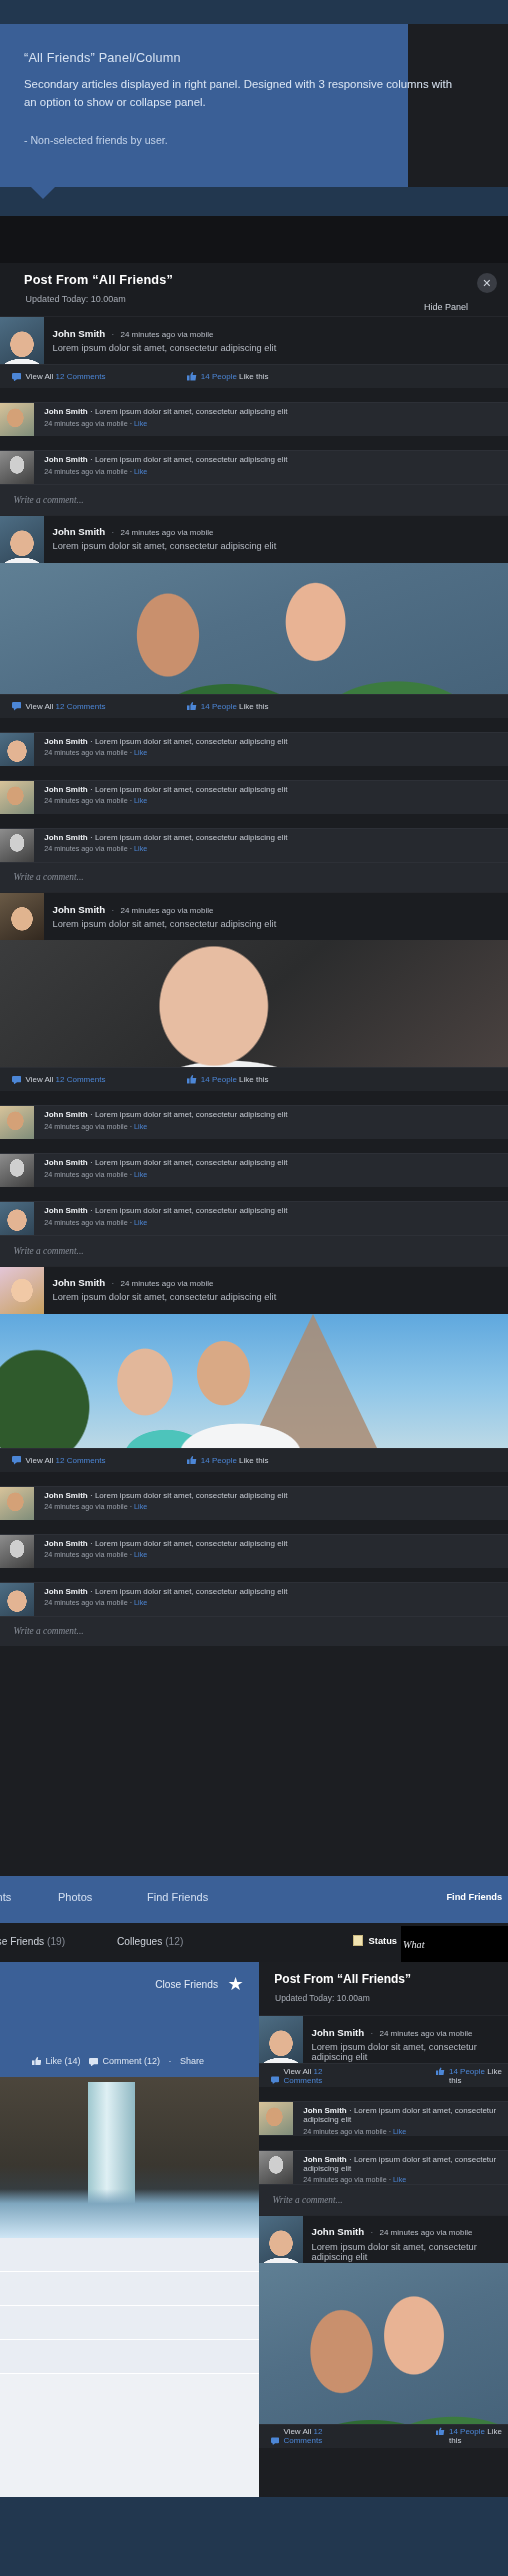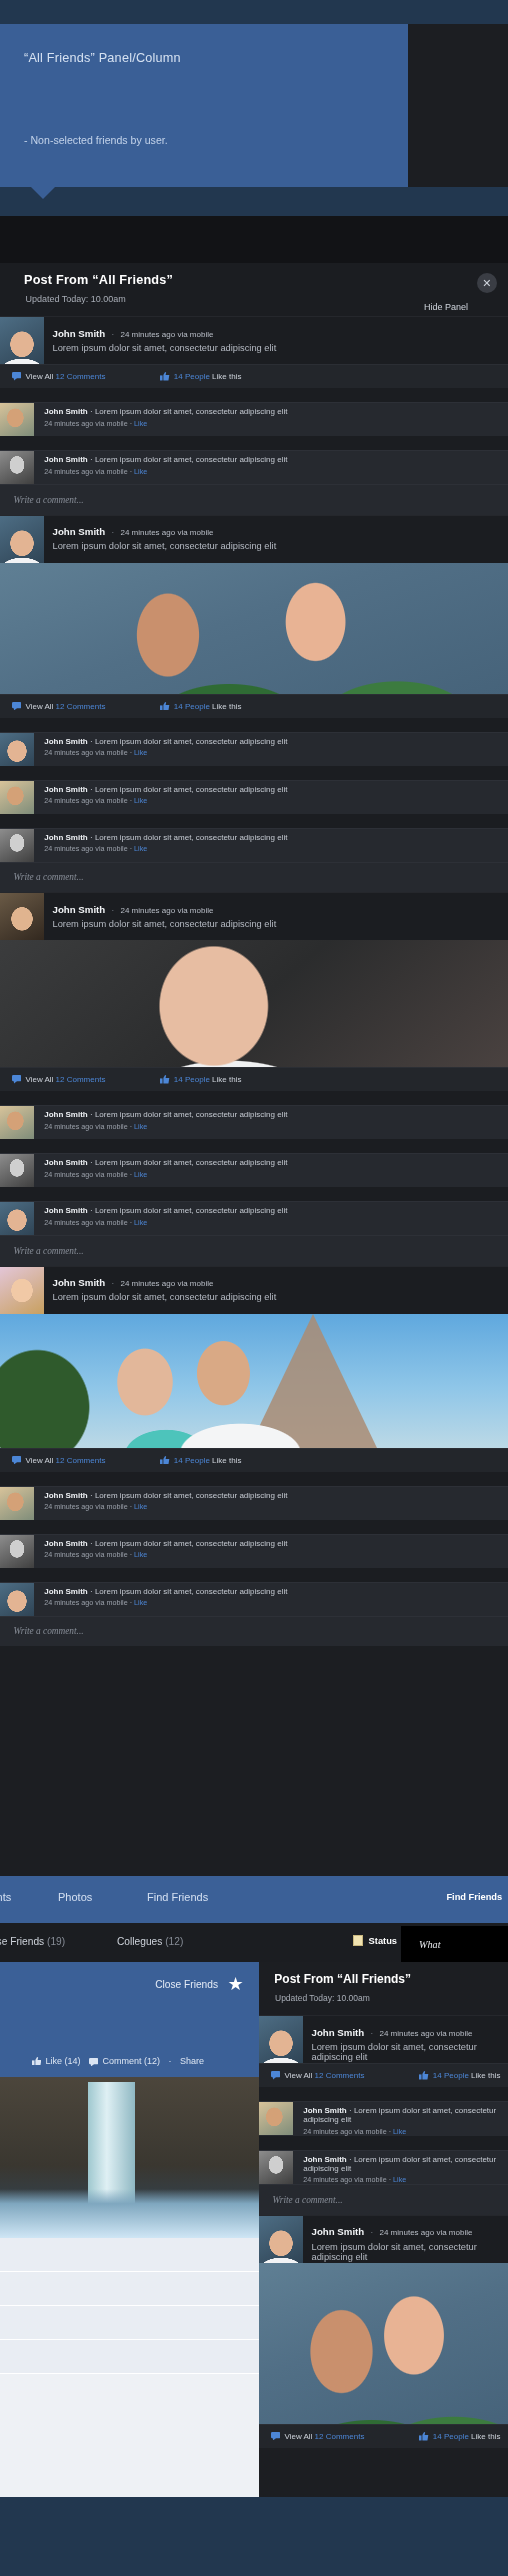--- a/index.html
+++ b/index.html
@@ -54,22 +54,22 @@
   .story-meta { padding:7.6px 0 0 8.5px; }
   .name { font-size:9.7px; font-weight:bold; color:#f2f4f7; }
   .meta-sep { color:#7d838d; font-size:8px; padding:0 2.5px; }
   .meta-time { font-size:8px; color:#b9bec7; }
   .story-text { font-size:9.3px; color:#b5bac3; margin-top:3.4px; }
 
   .actions {
     height:24px; background:#23262b; display:flex; align-items:center;
     font-size:8px; color:#cdd2da; border-top:0.8px solid #2b2e34;
   }
-  .actions .a1 { margin-left:12px; display:flex; align-items:flex-start; gap:4.2px; }
-  .actions .a2 { margin-left:55px; display:flex; align-items:center; gap:4.2px; }
+  .actions .a1 { margin-left:12px; display:flex; align-items:flex-end; gap:4.2px; }
+  .actions .a2 { margin-left:82px; display:flex; gap:4.2px; }
   .blue { color:#4c86d6; }
 
   .cmt { display:flex; align-items:flex-start; background:#26292f; border-top:0.8px solid #2d3037; min-height:33px;margin-top:14px; }
   .cmt .avatar { width:34px; height:33px; flex:0 0 34px; }
   .cmt-body { padding:4.2px 0 0 10.2px; }
   .cmt-l1 { font-size:8px; color:#c5cad2; }
   .cmt-l1 b { color:#eef1f5; }
   .cmt-l2 { font-size:7.2px; color:#9aa0aa; margin-top:2.5px; }
   .write {
     height:30.5px; background:#26292f; border-top:0.8px solid #2d3037;
@@ -123,21 +123,21 @@
   .navbar .nav-left { position:absolute; top:15.3px; font-size:11px; color:#d4e0f2; }
   .navbar .nav-right { position:absolute; right:6.8px; top:16px; font-size:9.3px; color:#ffffff; font-weight:bold;}
   .subbar { position:absolute; left:0; top:47px; width:509px; height:39px; background:#1b1d21; }
   .subbar .s-item { position:absolute; top:12.7px; font-size:10.2px; color:#ced3db; }
   .subbar .s-count { color:#868c96; }
   .status-btn { position:absolute; right:112px; top:12px; font-size:9.3px; color:#fff; font-weight:bold; display:flex; gap:5.1px; align-items:center;}
   .status-ico { width:10.2px; height:11px; background:#f0e2b0; border:0.8px solid #c9b77e; display:inline-block; }
   .status-input {
     position:absolute; right:0; top:3.4px; width:108px; height:36px; background:#000;
     font-family:"Liberation Serif", serif; font-style:italic; font-size:10.2px; color:#e8eaee;
-    display:flex; align-items:center; padding-left:18px;
+    display:flex; align-items:center; padding-left:2px;
   }
 
   .left-col { position:absolute; left:0; top:86px; width:259px; height:614px; background:#eef1f5; }
   .lc-blue { position:absolute; left:0; top:0; width:259px; height:115px; background:#3b6097; }
   .lc-cf { position:absolute; right:41px; top:17px; font-size:10.2px; color:#e4ebf6; }
   .star { position:absolute; right:15.3px; top:12.7px; font-size:18px; color:#fff; line-height:1; }
   .lc-actions { position:absolute; left:32px; bottom:11px; font-size:9px; color:#dde6f3; display:flex; gap:8.5px; align-items:center;}
   .lc-photo { position:absolute; left:0; top:115px; width:259px; height:161px; }
   .lc-rows { position:absolute; left:0; top:276px; width:259px; height:136px; }
   .lc-rows div { height:34px; border-bottom:0.8px solid #ffffff; background:#e9edf3; }
@@ -150,20 +150,21 @@
 
   .bottom-strip { position:absolute; left:0; top:2497px; width:509px; height:79px; background:#22374f; }
 </style>
 </head>
 <body>
 
 <div class="strip-dark-top"></div>
 
 <div class="annot-panel">
   <div class="annot-title">“All Friends” Panel/Column</div>
+  <div class="annot-body">Secondary articles displayed in right panel. Designed with 3 responsive columns with an option to show or collapse panel.</div>
   <div class="annot-note">- Non-selected friends by user.</div>
 </div>
 <div class="annot-strip2"></div>
 <div class="notch"></div>
 <div class="black-gap"></div>
 
 <div class="feed">
 
   <div class="post-head">
     <h2>Post From “All Friends”</h2>

